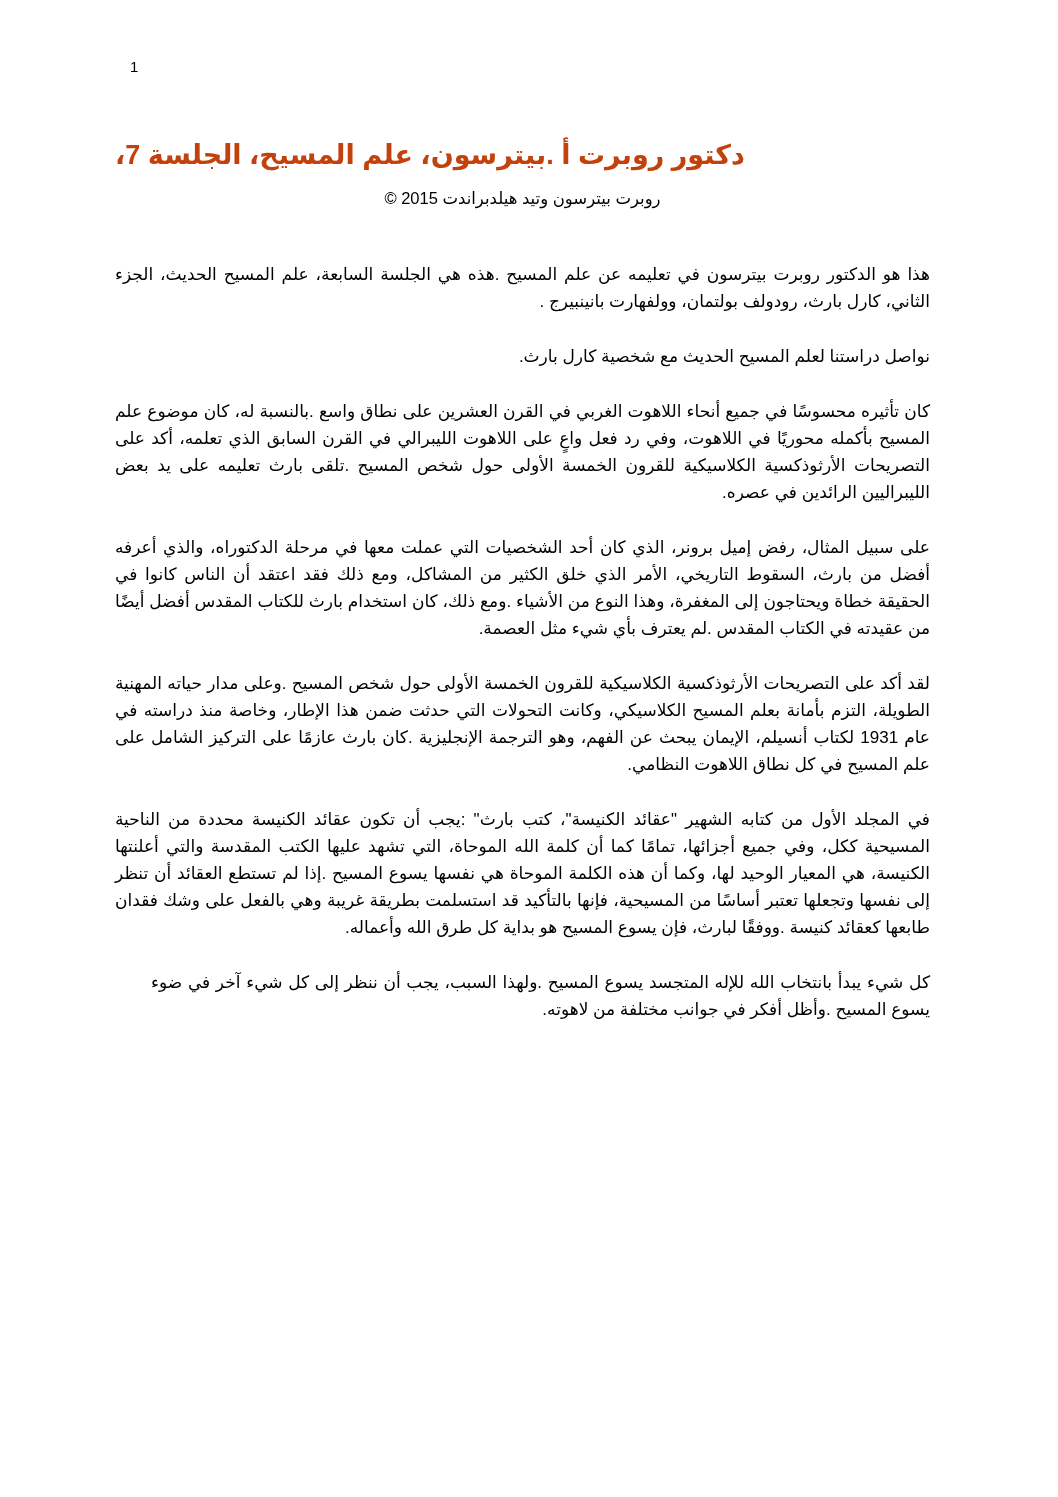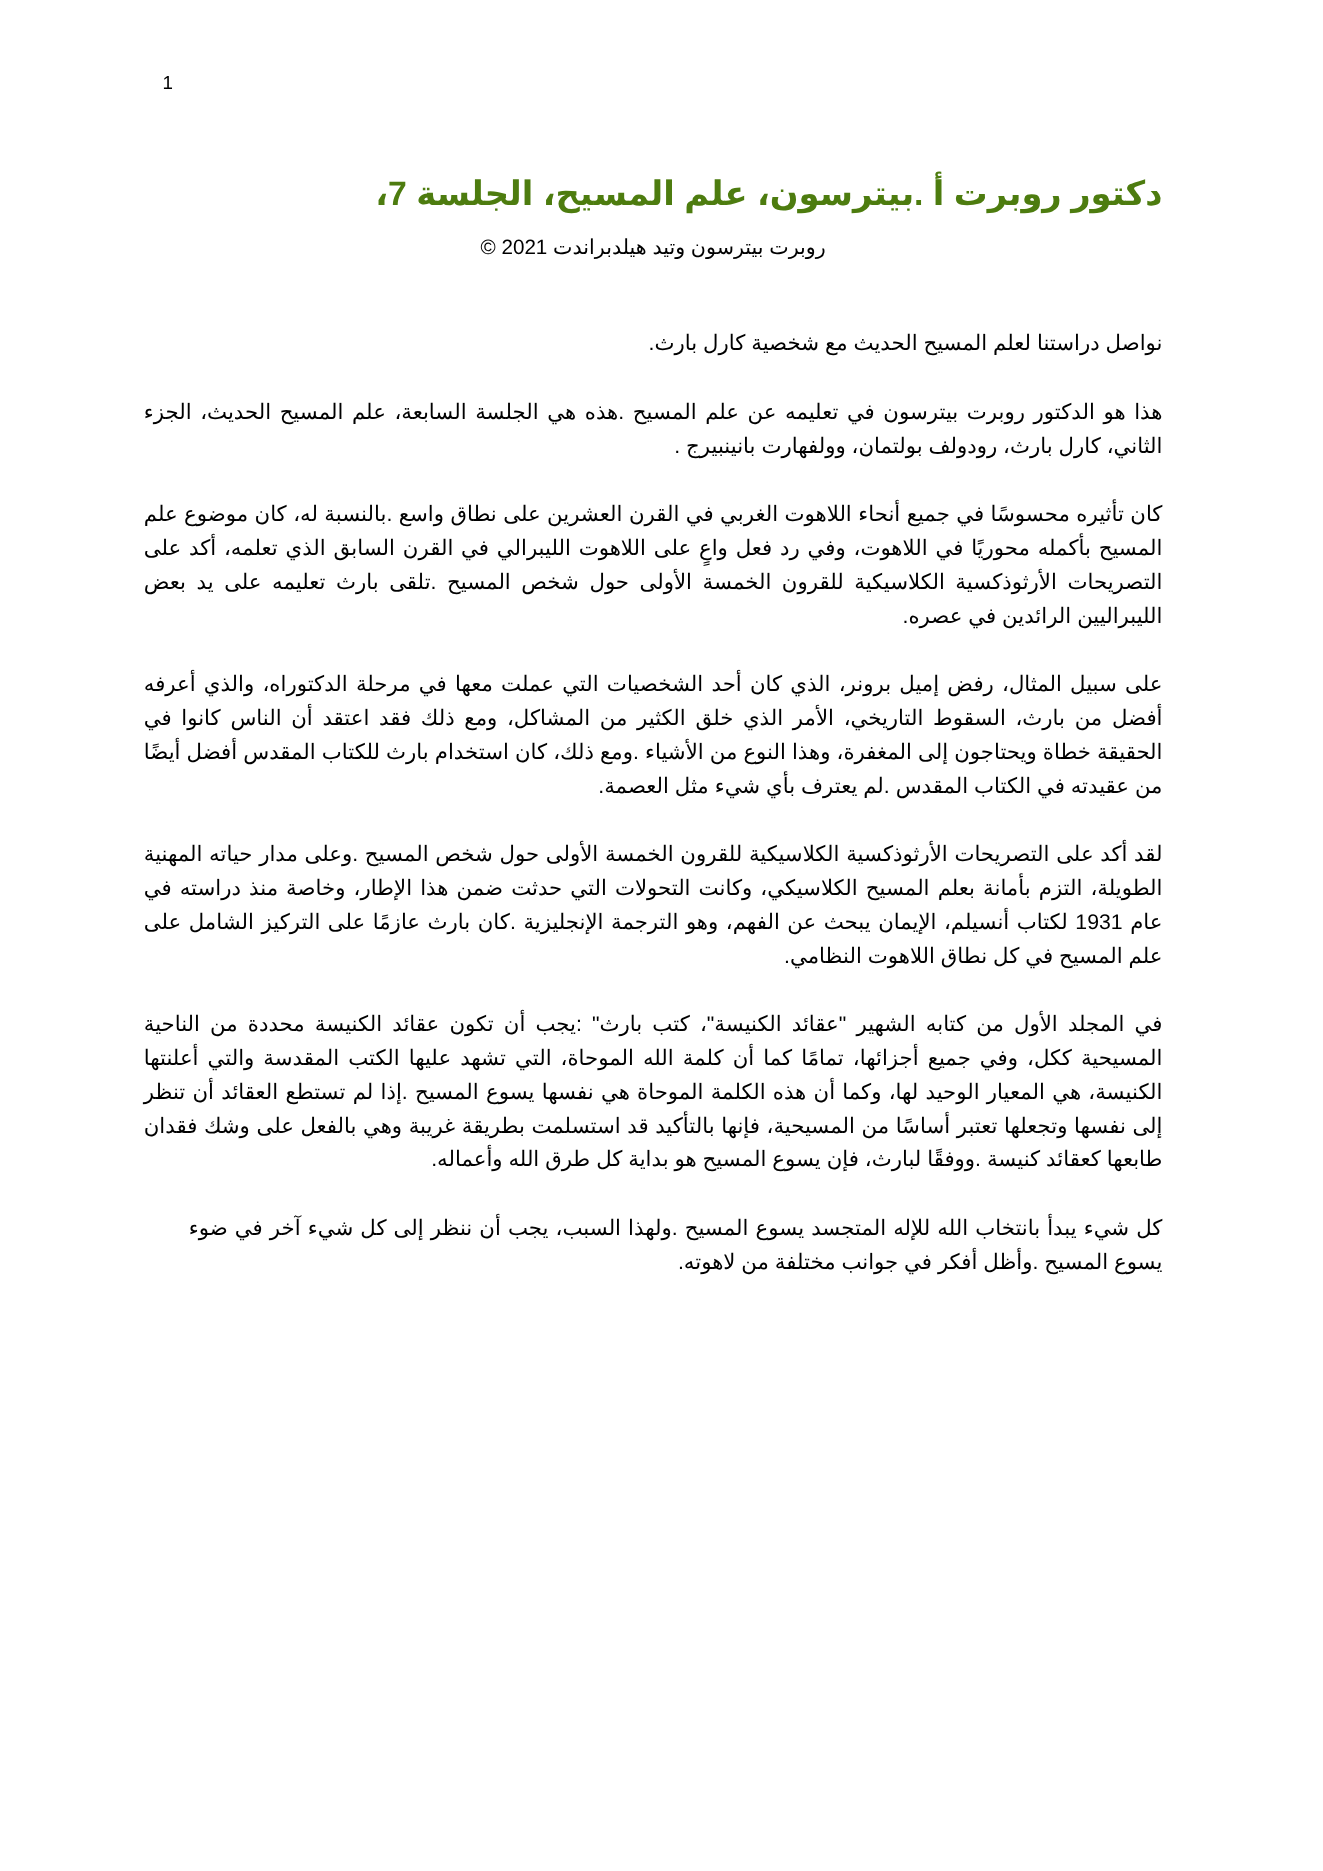--- a/index.html
+++ b/index.html
@@ -24,25 +24,25 @@
     font-size: 15px;
     color: #000000;
     direction: ltr;
   }
   .content {
     direction: rtl;
     unicode-bidi: embed;
   }
   .doc-title {
     margin: 78px 0 8px 0;
-    text-align: right;
+    text-align: left;
     font-size: 27px;
     font-weight: bold;
     line-height: 1.68;
-    color: #4d7c0f;
+    color: #c2410c;
   }
   .doc-title .title-line {
     display: block;
   }
   .copyright {
     text-align: center;
     font-size: 16.5px;
     margin: 0 0 50px 0;
     line-height: 1.5;
   }
@@ -64,25 +64,25 @@
 <div class="page">
 
   <div class="page-number">1</div>
 
   <div class="content">
 
     <h1 class="doc-title">
       <span class="title-line">دكتور روبرت أ .بيترسون، علم المسيح، الجلسة 7،</span>
     </h1>
 
-    <div class="copyright">روبرت بيترسون وتيد هيلدبراندت 2021 ©</div>
+    <div class="copyright">روبرت بيترسون وتيد هيلدبراندت 2015 ©</div>
 
     <div class="body-text">
+      <p>هذا هو الدكتور روبرت بيترسون في تعليمه عن علم المسيح .هذه هي الجلسة السابعة، علم المسيح الحديث، الجزء الثاني، كارل بارث، رودولف بولتمان، وولفهارت بانينبيرج .</p>
       <p>نواصل دراستنا لعلم المسيح الحديث مع شخصية كارل بارث.</p>
-      <p>هذا هو الدكتور روبرت بيترسون في تعليمه عن علم المسيح .هذه هي الجلسة السابعة، علم المسيح الحديث، الجزء الثاني، كارل بارث، رودولف بولتمان، وولفهارت بانينبيرج .</p>
       <p>كان تأثيره محسوسًا في جميع أنحاء اللاهوت الغربي في القرن العشرين على نطاق واسع .بالنسبة له، كان موضوع علم المسيح بأكمله محوريًا في اللاهوت، وفي رد فعل واعٍ على اللاهوت الليبرالي في القرن السابق الذي تعلمه، أكد على التصريحات الأرثوذكسية الكلاسيكية للقرون الخمسة الأولى حول شخص المسيح .تلقى بارث تعليمه على يد بعض الليبراليين الرائدين في عصره.</p>
       <p>على سبيل المثال، رفض إميل برونر، الذي كان أحد الشخصيات التي عملت معها في مرحلة الدكتوراه، والذي أعرفه أفضل من بارث، السقوط التاريخي، الأمر الذي خلق الكثير من المشاكل، ومع ذلك فقد اعتقد أن الناس كانوا في الحقيقة خطاة ويحتاجون إلى المغفرة، وهذا النوع من الأشياء .ومع ذلك، كان استخدام بارث للكتاب المقدس أفضل أيضًا من عقيدته في الكتاب المقدس .لم يعترف بأي شيء مثل العصمة.</p>
       <p>لقد أكد على التصريحات الأرثوذكسية الكلاسيكية للقرون الخمسة الأولى حول شخص المسيح .وعلى مدار حياته المهنية الطويلة، التزم بأمانة بعلم المسيح الكلاسيكي، وكانت التحولات التي حدثت ضمن هذا الإطار، وخاصة منذ دراسته في عام 1931 لكتاب أنسيلم، الإيمان يبحث عن الفهم، وهو الترجمة الإنجليزية .كان بارث عازمًا على التركيز الشامل على علم المسيح في كل نطاق اللاهوت النظامي.</p>
       <p>في المجلد الأول من كتابه الشهير "عقائد الكنيسة"، كتب بارث" :يجب أن تكون عقائد الكنيسة محددة من الناحية المسيحية ككل، وفي جميع أجزائها، تمامًا كما أن كلمة الله الموحاة، التي تشهد عليها الكتب المقدسة والتي أعلنتها الكنيسة، هي المعيار الوحيد لها، وكما أن هذه الكلمة الموحاة هي نفسها يسوع المسيح .إذا لم تستطع العقائد أن تنظر إلى نفسها وتجعلها تعتبر أساسًا من المسيحية، فإنها بالتأكيد قد استسلمت بطريقة غريبة وهي بالفعل على وشك فقدان طابعها كعقائد كنيسة .ووفقًا لبارث، فإن يسوع المسيح هو بداية كل طرق الله وأعماله.</p>
       <p>كل شيء يبدأ بانتخاب الله للإله المتجسد يسوع المسيح .ولهذا السبب، يجب أن ننظر إلى كل شيء آخر في ضوء يسوع المسيح .وأظل أفكر في جوانب مختلفة من لاهوته.</p>
     </div>
 
   </div>
 
 </div>

